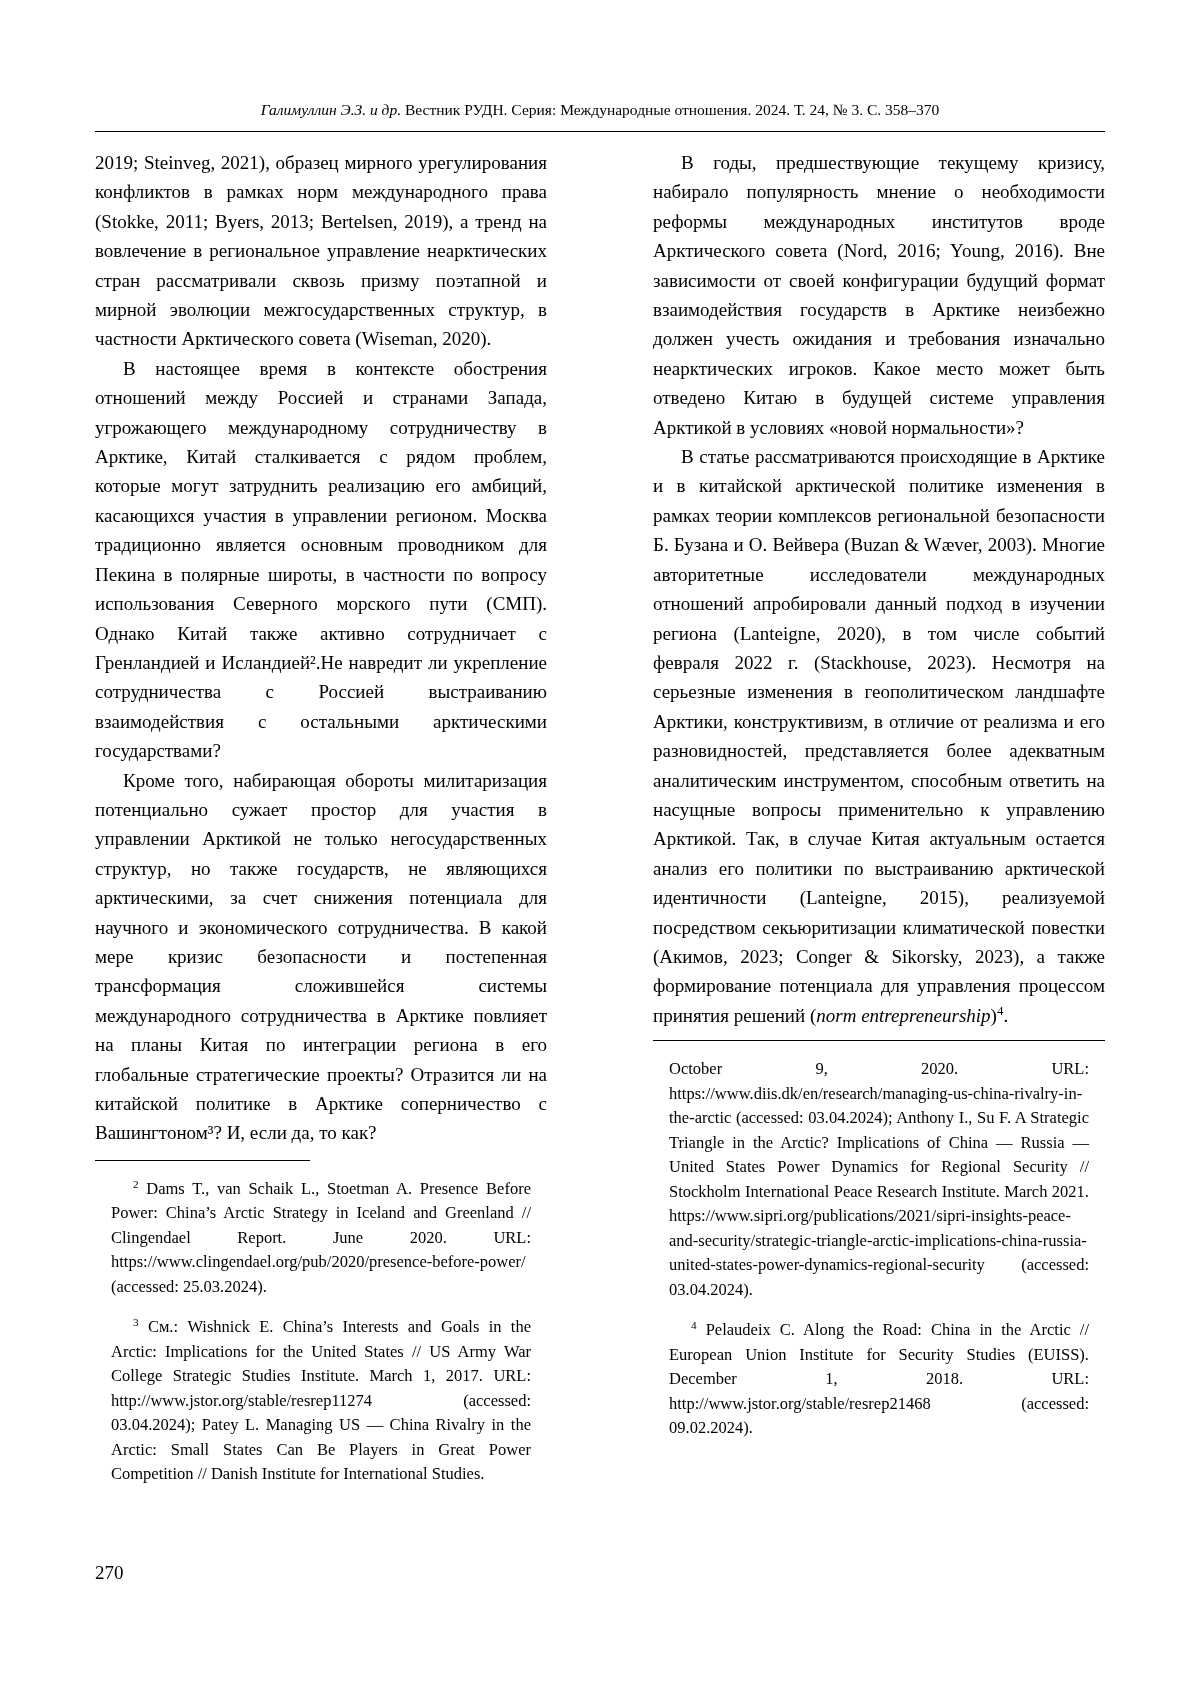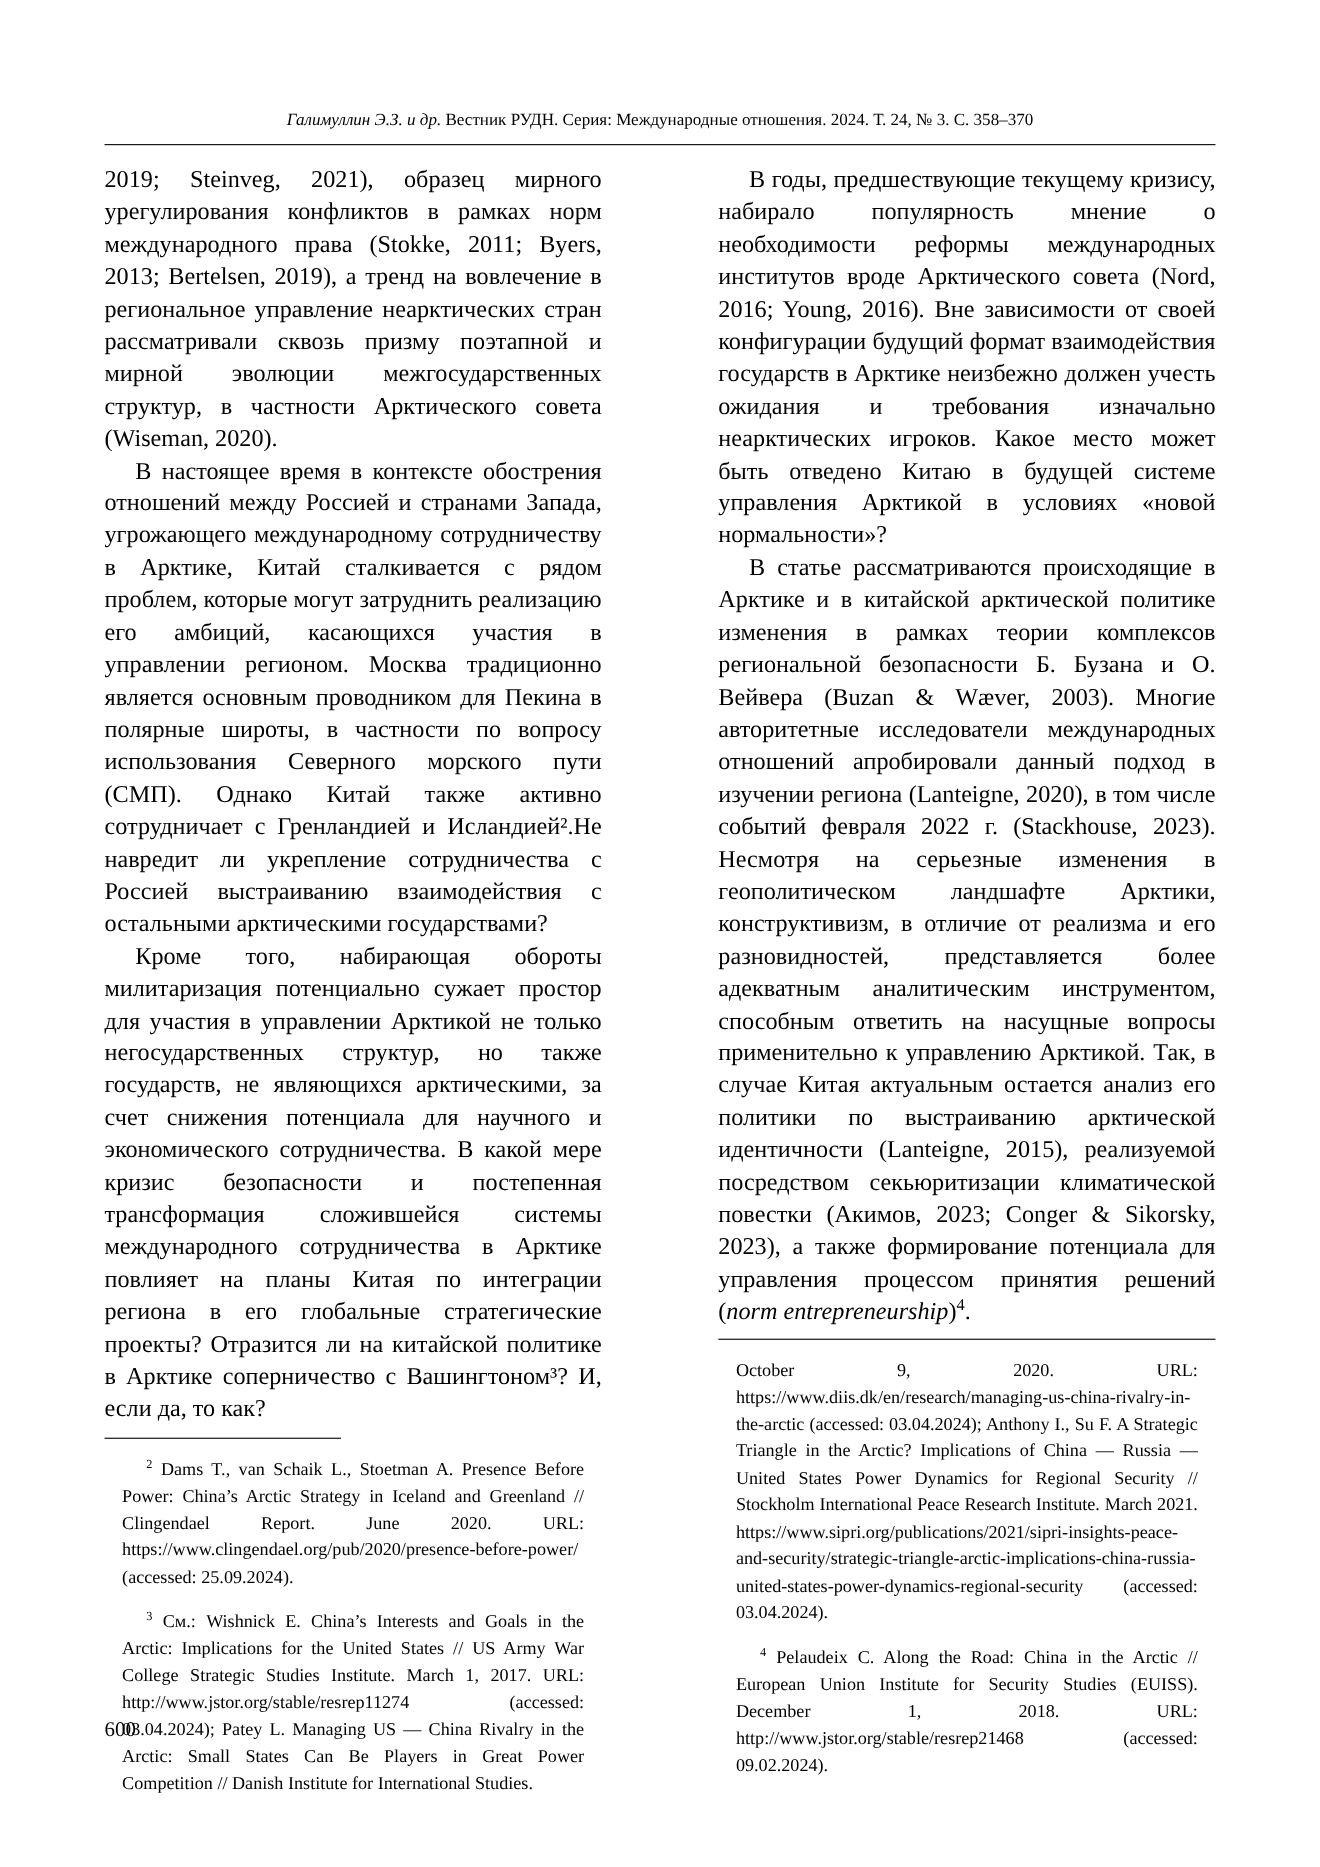--- a/index.html
+++ b/index.html
@@ -48,21 +48,21 @@
     width: 1010px;
     display: flex;
     justify-content: space-between;
   }
   .col {
     width: 452px;
   }
   .col.right { width: 452px; }
   p.body {
     margin: 0;
-    font-size: 22px;
+    font-size: 19px;
     line-height: 29.4px;
     text-align: justify;
     text-indent: 28px;
     hyphens: manual;
   }
   p.body.noindent { text-indent: 0; }
   .fn-rule {
     width: 215px;
     height: 1px;
     background: #000;
@@ -121,21 +121,21 @@
     <div class="col left">
 
       <p class="body noindent">2019; Steinveg, 2021), образец мирного урегулирования конфликтов в рамках норм международного права (Stokke, 2011; Byers, 2013; Bertelsen, 2019), а тренд на вовлечение в региональное управление неарктических стран рассматривали сквозь призму поэтапной и мирной эволюции межгосударственных структур, в частности Арктического совета (Wiseman, 2020).</p>
 
       <p class="body"><span>В настоящее время в контексте обострения отношений между Россией и странами Запада, угрожающего международному сотрудничеству в Арктике, Китай сталкивается с рядом проблем, которые могут затруднить реализацию его амбиций, касающихся участия в управлении регионом. Москва традиционно является основным проводником для Пекина в полярные широты, в частности по вопросу использования Северного морского пути (СМП). Однако Китай также активно сотрудничает с Гренландией и Исландией².</span><span>Не навредит ли укрепление сотрудничества с Россией выстраиванию взаимодействия с остальными арктическими государствами?</span></p>
 
       <p class="body"><span>Кроме того, набирающая обороты милитаризация потенциально сужает простор для участия в управлении Арктикой не только негосударственных структур, но также государств, не являющихся арктическими, за счет снижения потенциала для научного и экономического сотрудничества. В какой мере кризис безопасности и постепенная трансформация сложившейся системы международного сотрудничества в Арктике повлияет на планы Китая по интеграции региона в его глобальные стратегические проекты? Отразится ли на китайской политике в Арктике соперничество с Вашингтоном³</span><span>? И, если да, то как?</span></p>
 
       <div class="footnotes">
         <div class="fn-rule"></div>
-        <p class="fn"><sup>2</sup><span> Dams T., van Schaik L., Stoetman A. Presence Before Power: China’s Arctic Strategy in Iceland and Greenland // Clingendael Report. June 2020. URL: https://www.clingendael.org/pub/2020/presence-before-power/ (accessed: 25.09.2024).</span></p>
+        <p class="fn"><sup>2</sup><span> Dams T., van Schaik L., Stoetman A. Presence Before Power: China’s Arctic Strategy in Iceland and Greenland // Clingendael Report. June 2020. URL: https://www.clingendael.org/pub/2020/presence-before-power/ (accessed: 25.03.2024).</span></p>
         <p class="fn"><sup>3</sup><span> См.: Wishnick E. China’s Interests and Goals in the Arctic: Implications for the United States // US Army War College Strategic Studies Institute. March 1, 2017. URL: http://www.jstor.org/stable/resrep11274 (accessed: 03.04.2024); Patey L. Managing US — China Rivalry in the Arctic: Small States Can Be Players in Great Power Competition // Danish Institute for International Studies.</span></p>
       </div>
 
     </div>
 
     <div class="col right">
 
       <p class="body">В годы, предшествующие текущему кризису, набирало популярность мнение о необходимости реформы международных институтов вроде Арктического совета (Nord, 2016; Young, 2016). Вне зависимости от своей конфигурации будущий формат взаимодействия государств в Арктике неизбежно должен учесть ожидания и требования изначально неарктических игроков. Какое место может быть отведено Китаю в будущей системе управления Арктикой в условиях «новой нормальности»?</p>
 
       <p class="body"><span>В статье рассматриваются происходящие в Арктике и в китайской арктической политике изменения в рамках теории комплексов региональной безопасности Б. Бузана и О. Вейвера (Buzan &amp; Wæver, 2003). Многие авторитетные исследователи международных отношений апробировали данный подход в изучении региона (Lanteigne, 2020), в том числе событий февраля 2022 г. (Stackhouse, 2023). Несмотря на серьезные изменения в геополитическом ландшафте Арктики, конструктивизм, в отличие от реализма и его разновидностей, представляется более адекватным аналитическим инструментом, способным ответить на насущные вопросы применительно к управлению Арктикой. Так, в случае Китая актуальным остается анализ его политики по выстраиванию арктической идентичности (Lanteigne, 2015), реализуемой посредством секьюритизации климатической повестки (Акимов, 2023; Conger &amp; Sikorsky, 2023), а также формирование потенциала для управления процессом принятия решений (</span><span class="italic">norm entrepreneurship</span><span>)</span><sup>4</sup><span>.</span></p>
@@ -144,16 +144,16 @@
         <div class="fn-rule full"></div>
         <p class="fn noindent"><span>October 9, 2020. URL: https://www.diis.dk/en/research/managing-us-china-rivalry-in-the-arctic (accessed: 03.04.2024); Anthony I., Su F. A Strategic Triangle in the Arctic? Implications of China — Russia — United States Power Dynamics for Regional Security // Stockholm International Peace Research Institute. March 2021. https://www.sipri.org/publications/2021/sipri-insights-peace-and-security/strategic-triangle-arctic-implications-china-russia-united-states-power-dynamics-regional-security (accessed: 03.04.2024).</span></p>
         <p class="fn"><sup>4</sup><span> Pelaudeix C. Along the Road: China in the Arctic // European Union Institute for Security Studies (EUISS). December 1, 2018. URL: http://www.jstor.org/stable/resrep21468 (accessed: 09.02.2024).</span></p>
       </div>
 
     </div>
 
   </div>
 
   <div class="footer">
-    <div class="footer-page">600</div>
+    <div class="footer-page">270</div>
   </div>
 
 </div>
 
 </body></html>

